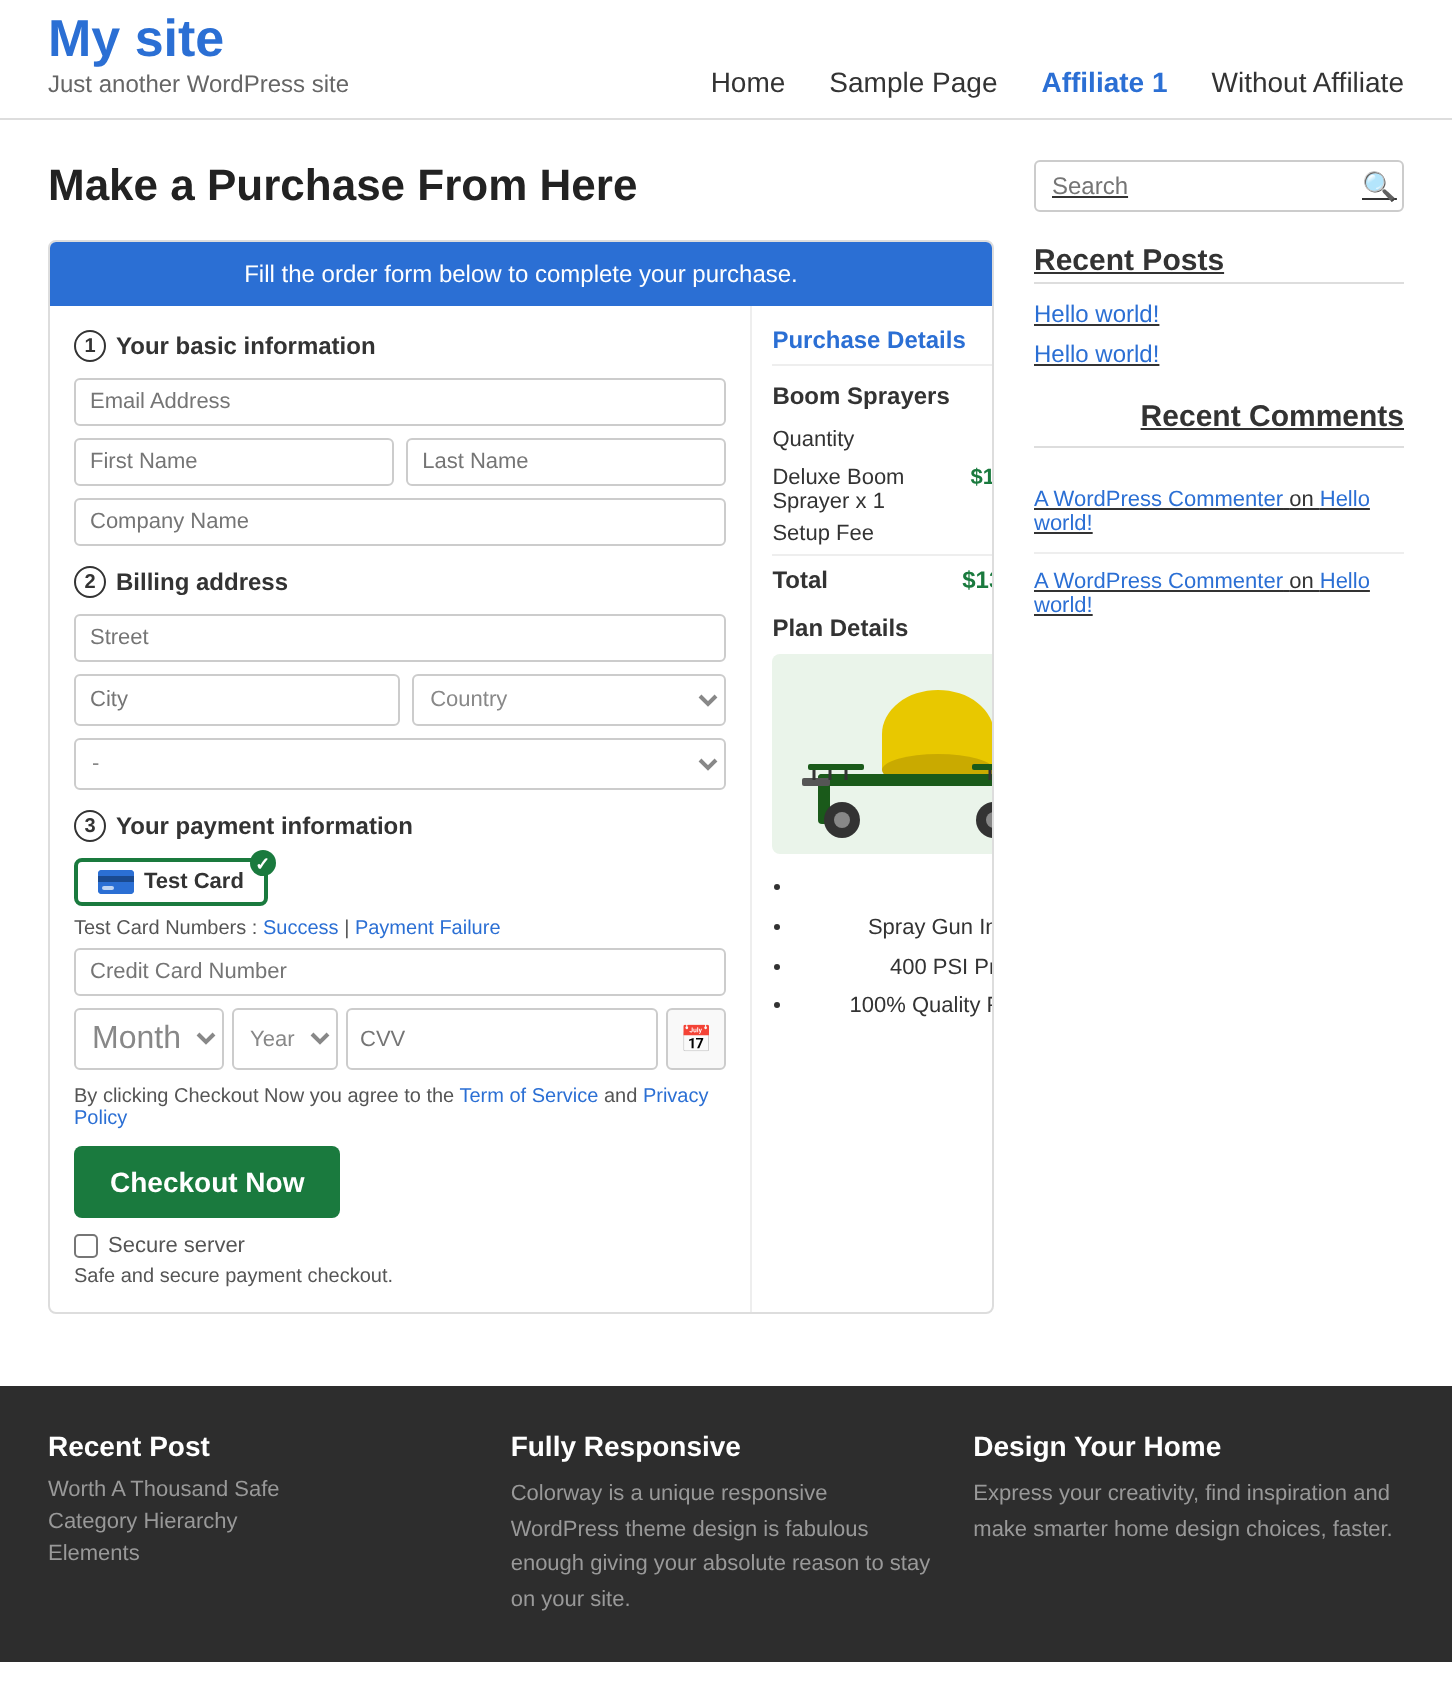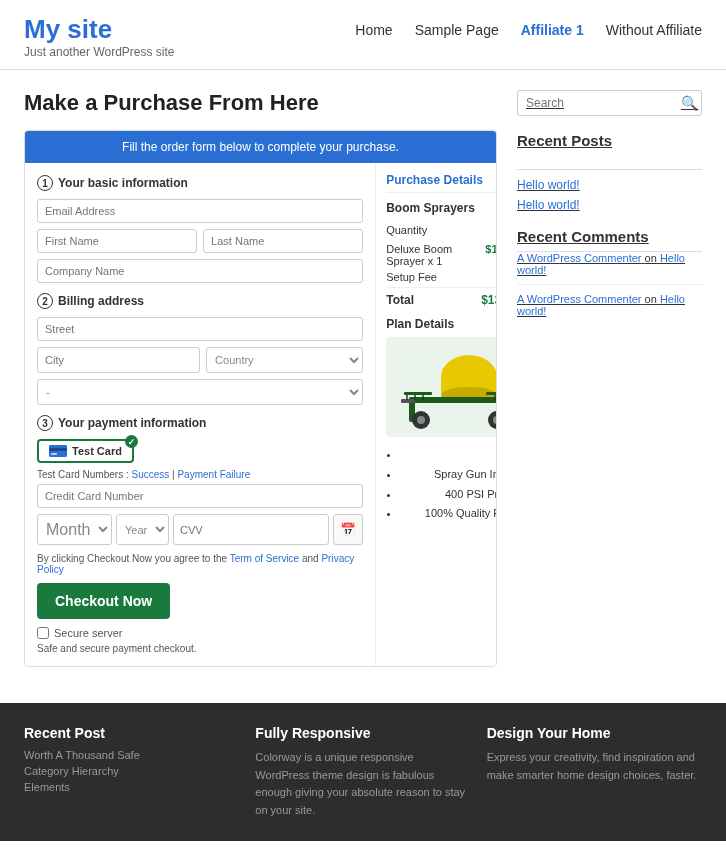--- a/index.html
+++ b/index.html
@@ -1,21 +1,21 @@
 <!DOCTYPE html>
 <html><head>
   <meta charset="utf-8">
   <style>
     * { box-sizing: border-box; margin: 0; padding: 0; }
     body { font-family: Arial, sans-serif; font-size: 14px; color: #333; background: #fff; }
   </style>
 </head>
 <body>
 
-<div style="display:flex; align-items:flex-start; justify-content:space-between; padding:14px 24px 10px; border-bottom:1px solid #ddd;">
+<div style="display:flex; align-items:flex-end; justify-content:space-between; padding:4px 24px 10px; border-bottom:1px solid #ddd;">
   <div>
     <div style="color:#2b6fd4; font-size:26px; font-weight:bold;">My site</div>
     <div style="font-size:12px; color:#666;">Just another WordPress site</div>
   </div>
   <nav style="display:flex; gap:22px; align-items:center; margin-top:8px;">
     <a href="#" style="text-decoration:none; color:#333; font-size:14px;">Home</a>
     <a href="#" style="text-decoration:none; color:#333; font-size:14px;">Sample Page</a>
     <a href="#" style="text-decoration:none; color:#2b6fd4; font-size:14px; font-weight:bold;">Affiliate 1</a>
     <a href="#" style="text-decoration:none; color:#333; font-size:14px;">Without Affiliate</a>
   </nav>
@@ -196,27 +196,27 @@
     </div>
   </div>
 
   <div style="width:185px; flex-shrink:0;text-decoration:underline;">
     <div style="display:flex; align-items:center; border:1px solid #ccc; border-radius:3px; padding:4px 8px; margin-bottom:16px;">
       <input type="text" style="border: none; outline: none; flex: 1 1 0%; font-size: 12px; color: rgb(136, 136, 136);" placeholder="Search">
       <span style="color:#666; font-size:14px;">🔍</span>
     </div>
 
     <div style="margin-bottom:16px;">
-      <div style="font-size:15px; font-weight:bold; color:#333; border-bottom:1px solid #ddd; padding-bottom:20px; margin-bottom:8px;">Recent Posts</div>
+      <div style="font-size:15px; font-weight:bold; color:#333; border-bottom:1px solid #ddd; padding-bottom:2px; margin-bottom:8px;">Recent Posts</div>
       <a href="#" style="color:#2b6fd4; font-size:12px; text-decoration:none; display:block; margin-bottom:6px;">Hello world!</a>
       <a href="#" style="color:#2b6fd4; font-size:12px; text-decoration:none; display:block; margin-bottom:6px;">Hello world!</a>
     </div>
 
     <div>
-      <div style="font-size:15px; font-weight:bold; color:#333; border-bottom:1px solid #ddd; padding-bottom:6px; margin-bottom:0;">Recent Comments</div>
+      <div style="font-size:15px; font-weight:bold; color:#333; border-bottom:1px solid #ddd; padding-bottom:6px; margin-bottom:20px;text-align:right;">Recent Comments</div>
       <div style="font-size:11px; margin-bottom:8px; border-bottom:1px solid #eee; padding-bottom:8px;">
         <a href="#" style="color:#2b6fd4; text-decoration:none;">A WordPress Commenter</a>
         <span> on </span>
         <a href="#" style="color:#2b6fd4; text-decoration:none;">Hello world!</a>
       </div>
       <div style="font-size:11px; margin-bottom:8px;">
         <a href="#" style="color:#2b6fd4; text-decoration:none;">A WordPress Commenter</a>
         <span> on </span>
         <a href="#" style="color:#2b6fd4; text-decoration:none;">Hello world!</a>
       </div>

